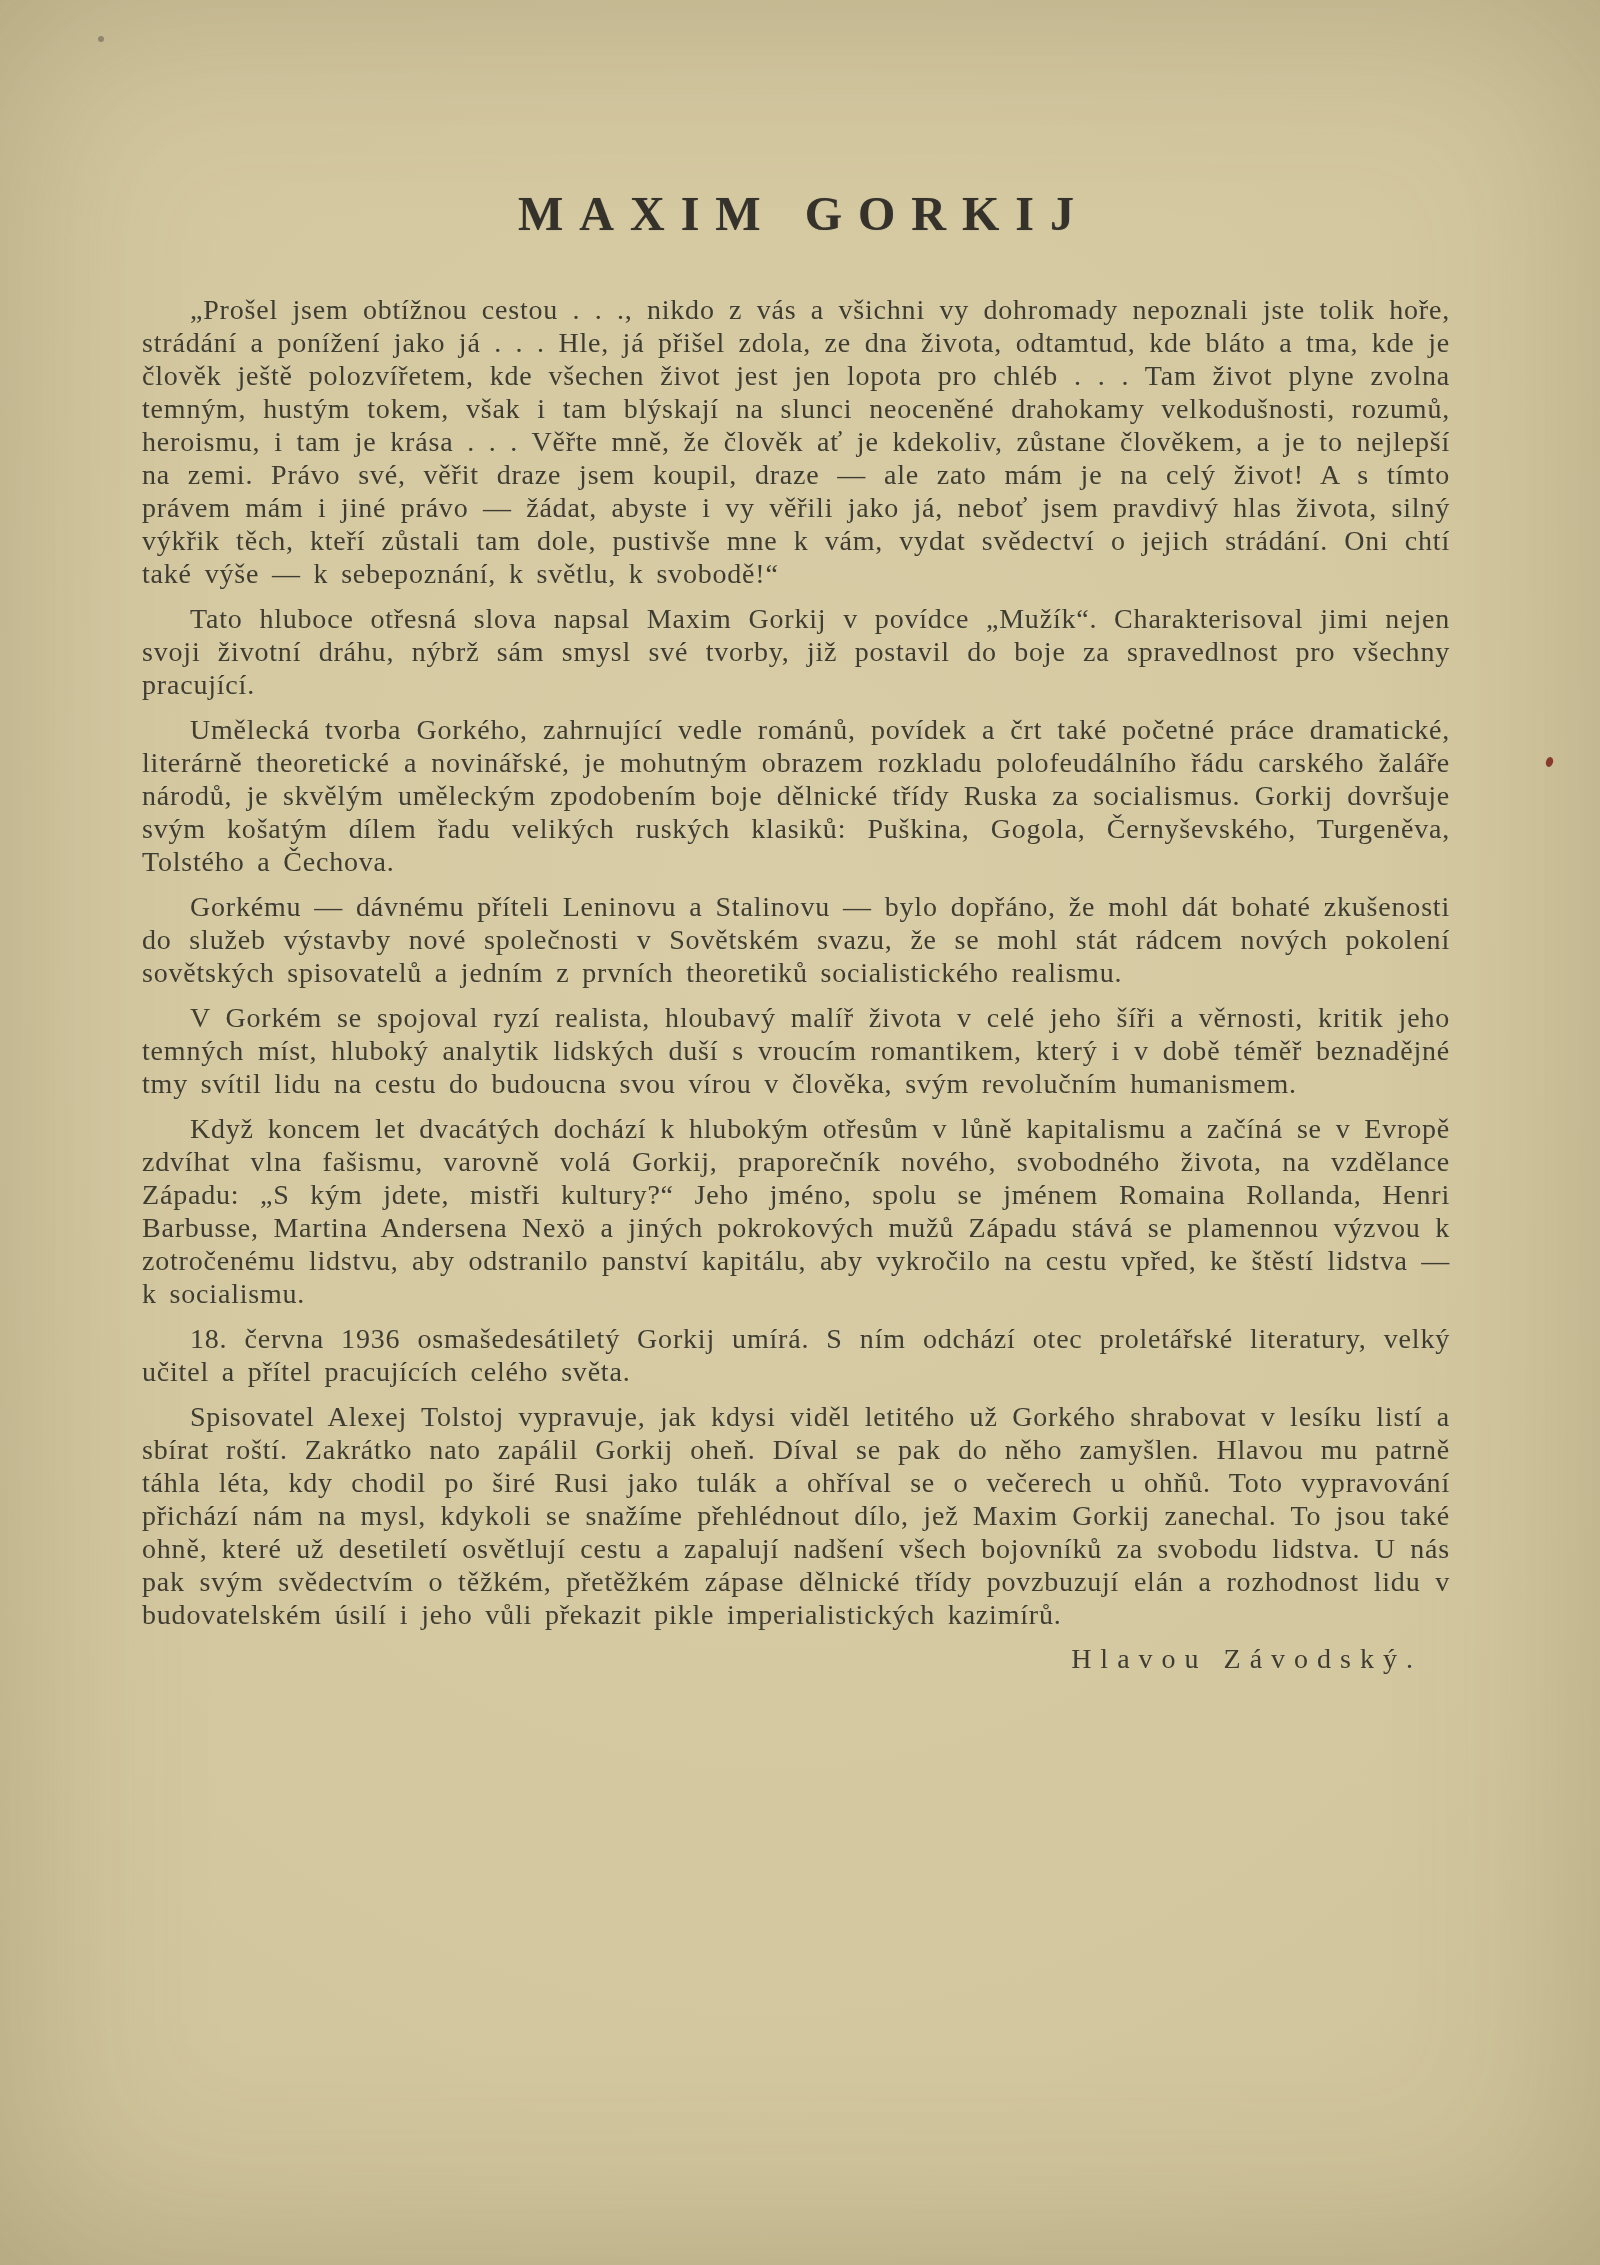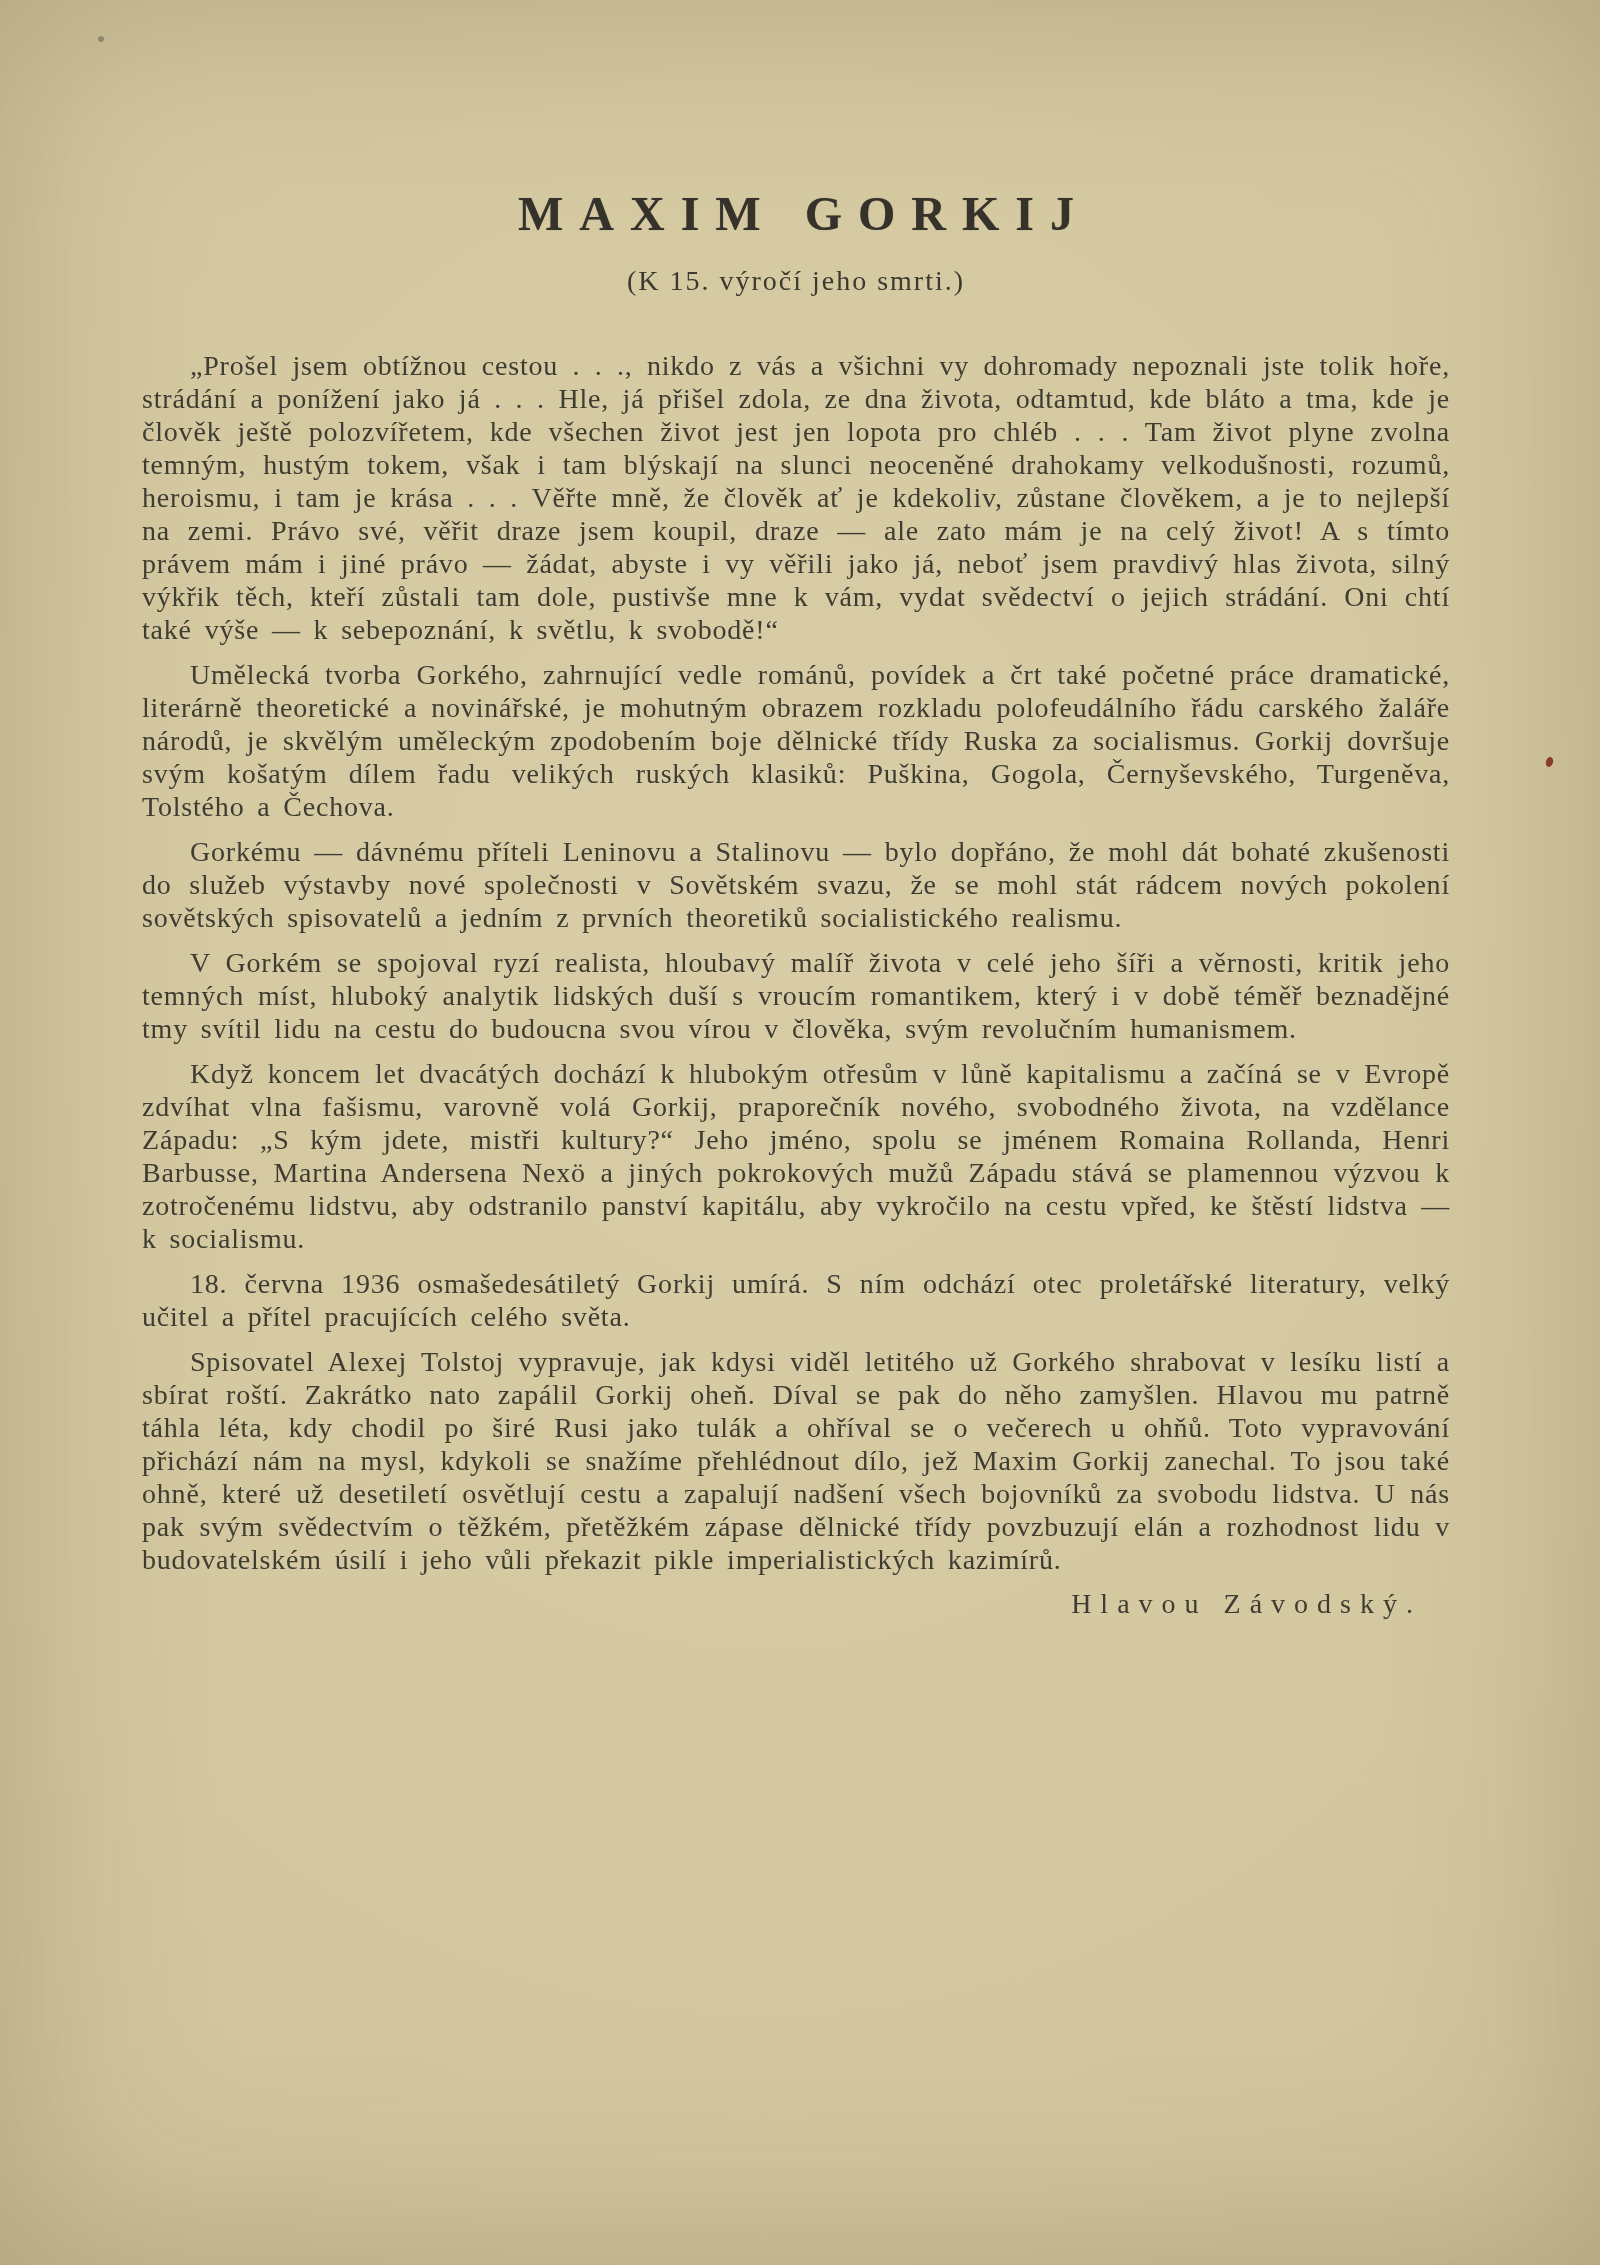--- a/index.html
+++ b/index.html
@@ -79,24 +79,24 @@
     opacity: 0.6;
   }
 </style>
 </head>
 <body>
 
 <div class="paper">
 
   <h1 class="title">MAXIM GORKIJ</h1>
 
-  <div class="subtitle">(K 15. výročí jeho smrti.)</div>
 
   <div class="body-text">
     <p>„Prošel jsem obtížnou cestou . . ., nikdo z vás a všichni vy dohromady nepoznali jste tolik hoře, strádání a ponížení jako já . . . Hle, já přišel zdola, ze dna života, odtamtud, kde bláto a tma, kde je člověk ještě polozvířetem, kde všechen život jest jen lopota pro chléb . . . Tam život plyne zvolna temným, hustým tokem, však i tam blýskají na slunci neoceněné drahokamy velkodušnosti, rozumů, heroismu, i tam je krása . . . Věřte mně, že člověk ať je kdekoliv, zůstane člověkem, a je to nejlepší na zemi. Právo své, věřit draze jsem koupil, draze — ale zato mám je na celý život! A s tímto právem mám i jiné právo — žádat, abyste i vy věřili jako já, neboť jsem pravdivý hlas života, silný výkřik těch, kteří zůstali tam dole, pustivše mne k vám, vydat svědectví o jejich strádání. Oni chtí také výše — k sebepoznání, k světlu, k svobodě!“</p>
+    <p>Tato hluboce otřesná slova napsal Maxim Gorkij v povídce „Mužík“. Charakterisoval jimi nejen svoji životní dráhu, nýbrž sám smysl své tvorby, již postavil do boje za spravedlnost pro všechny pracující.</p>
     <p>Umělecká tvorba Gorkého, zahrnující vedle románů, povídek a črt také početné práce dramatické, literárně theoretické a novinářské, je mohutným obrazem rozkladu polofeudálního řádu carského žaláře národů, je skvělým uměleckým zpodobením boje dělnické třídy Ruska za socialismus. Gorkij dovršuje svým košatým dílem řadu velikých ruských klasiků: Puškina, Gogola, Černyševského, Turgeněva, Tolstého a Čechova.</p>
     <p>Gorkému — dávnému příteli Leninovu a Stalinovu — bylo dopřáno, že mohl dát bohaté zkušenosti do služeb výstavby nové společnosti v Sovětském svazu, že se mohl stát rádcem nových pokolení sovětských spisovatelů a jedním z prvních theoretiků socialistického realismu.</p>
     <p>V Gorkém se spojoval ryzí realista, hloubavý malíř života v celé jeho šíři a věrnosti, kritik jeho temných míst, hluboký analytik lidských duší s vroucím romantikem, který i v době téměř beznadějné tmy svítil lidu na cestu do budoucna svou vírou v člověka, svým revolučním humanismem.</p>
     <p>Když koncem let dvacátých dochází k hlubokým otřesům v lůně kapitalismu a začíná se v Evropě zdvíhat vlna fašismu, varovně volá Gorkij, praporečník nového, svobodného života, na vzdělance Západu: „S kým jdete, mistři kultury?“ Jeho jméno, spolu se jménem Romaina Rollanda, Henri Barbusse, Martina Andersena Nexö a jiných pokrokových mužů Západu stává se plamennou výzvou k zotročenému lidstvu, aby odstranilo panství kapitálu, aby vykročilo na cestu vpřed, ke štěstí lidstva — k socialismu.</p>
     <p>18. června 1936 osmašedesátiletý Gorkij umírá. S ním odchází otec proletářské literatury, velký učitel a přítel pracujících celého světa.</p>
     <p>Spisovatel Alexej Tolstoj vypravuje, jak kdysi viděl letitého už Gorkého shrabovat v lesíku listí a sbírat roští. Zakrátko nato zapálil Gorkij oheň. Díval se pak do něho zamyšlen. Hlavou mu patrně táhla léta, kdy chodil po širé Rusi jako tulák a ohříval se o večerech u ohňů. Toto vypravování přichází nám na mysl, kdykoli se snažíme přehlédnout dílo, jež Maxim Gorkij zanechal. To jsou také ohně, které už desetiletí osvětlují cestu a zapalují nadšení všech bojovníků za svobodu lidstva. U nás pak svým svědectvím o těžkém, přetěžkém zápase dělnické třídy povzbuzují elán a rozhodnost lidu v budovatelském úsilí i jeho vůli překazit pikle imperialistických kazimírů.</p>
   </div>
 
   <div class="signature">Hlavou Závodský.</div>
 

